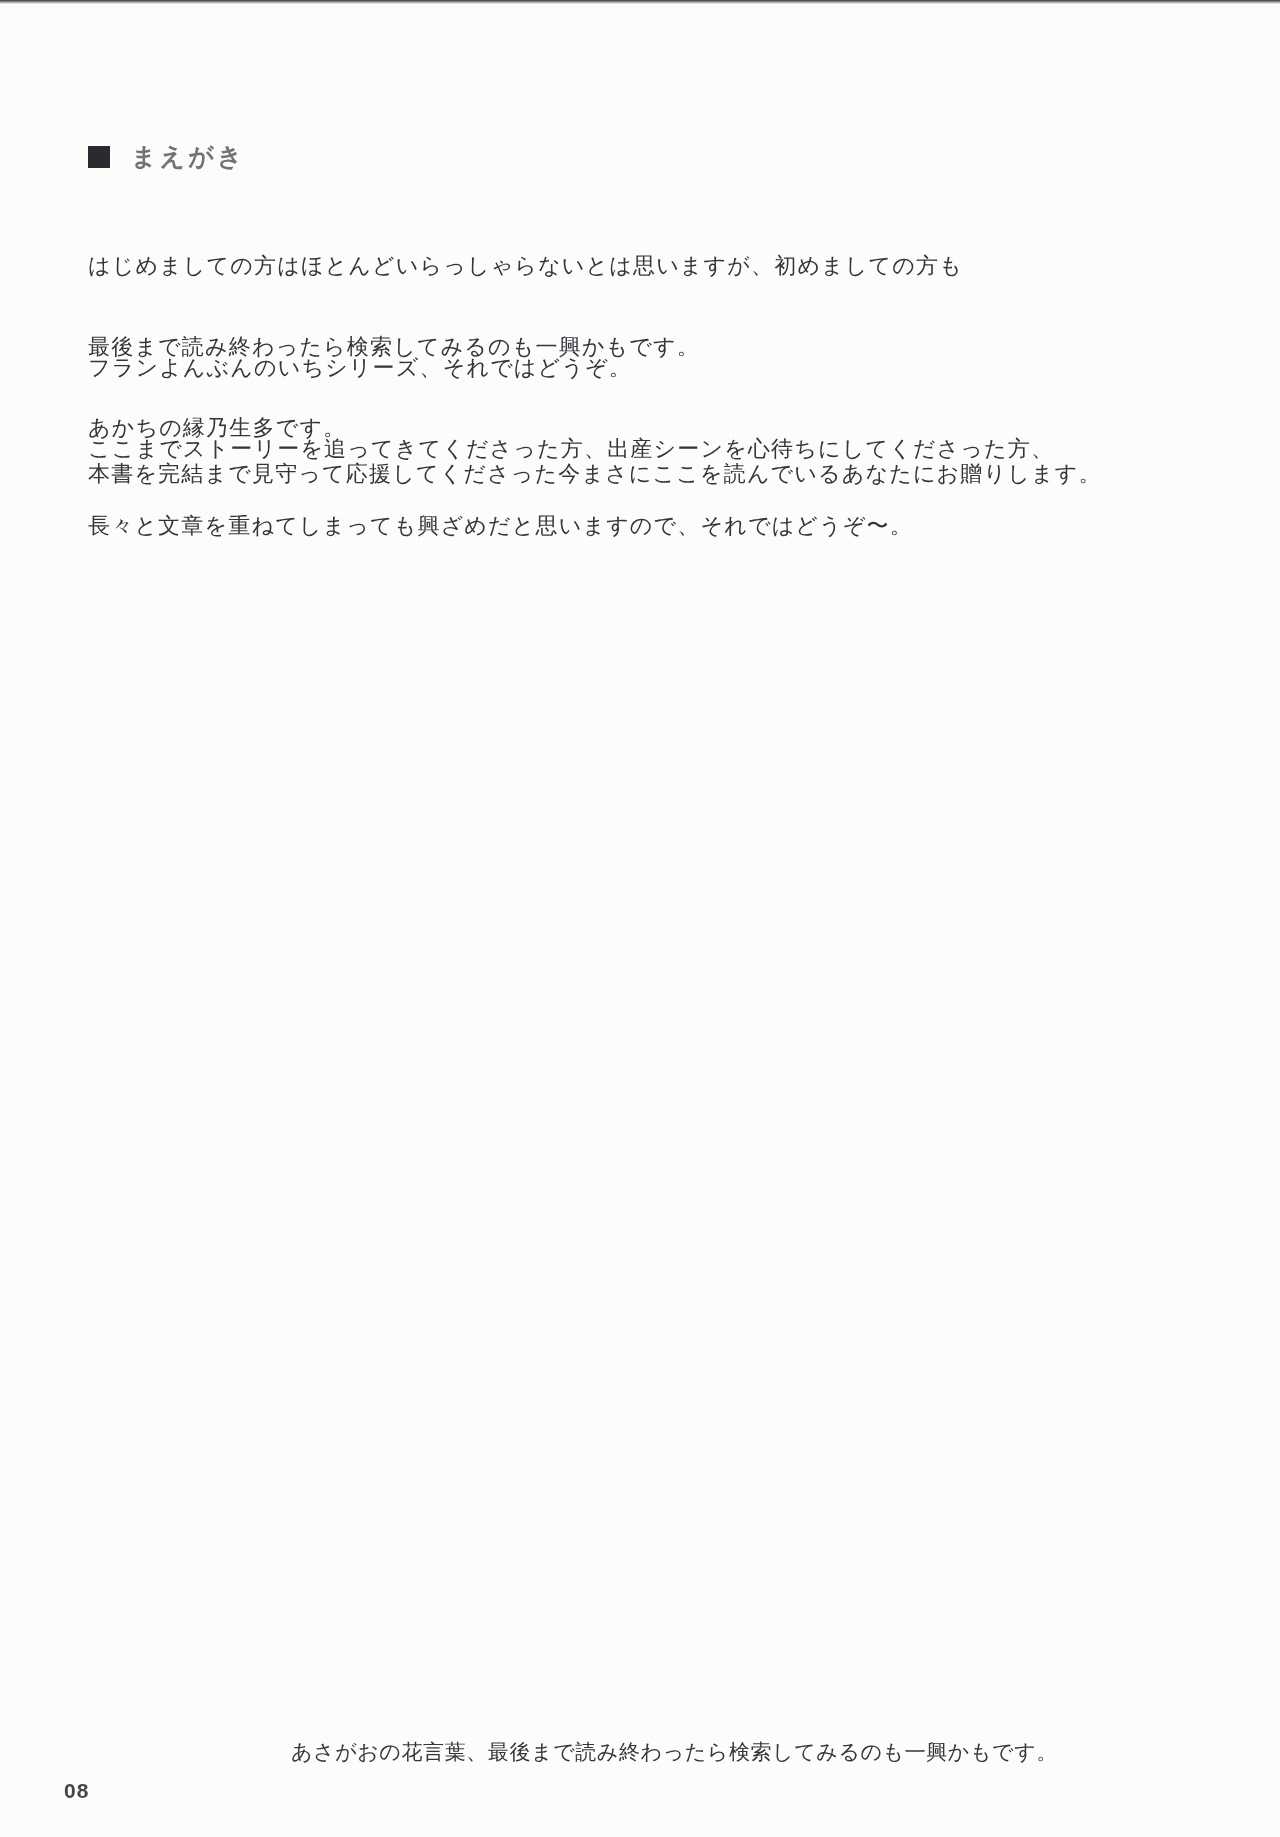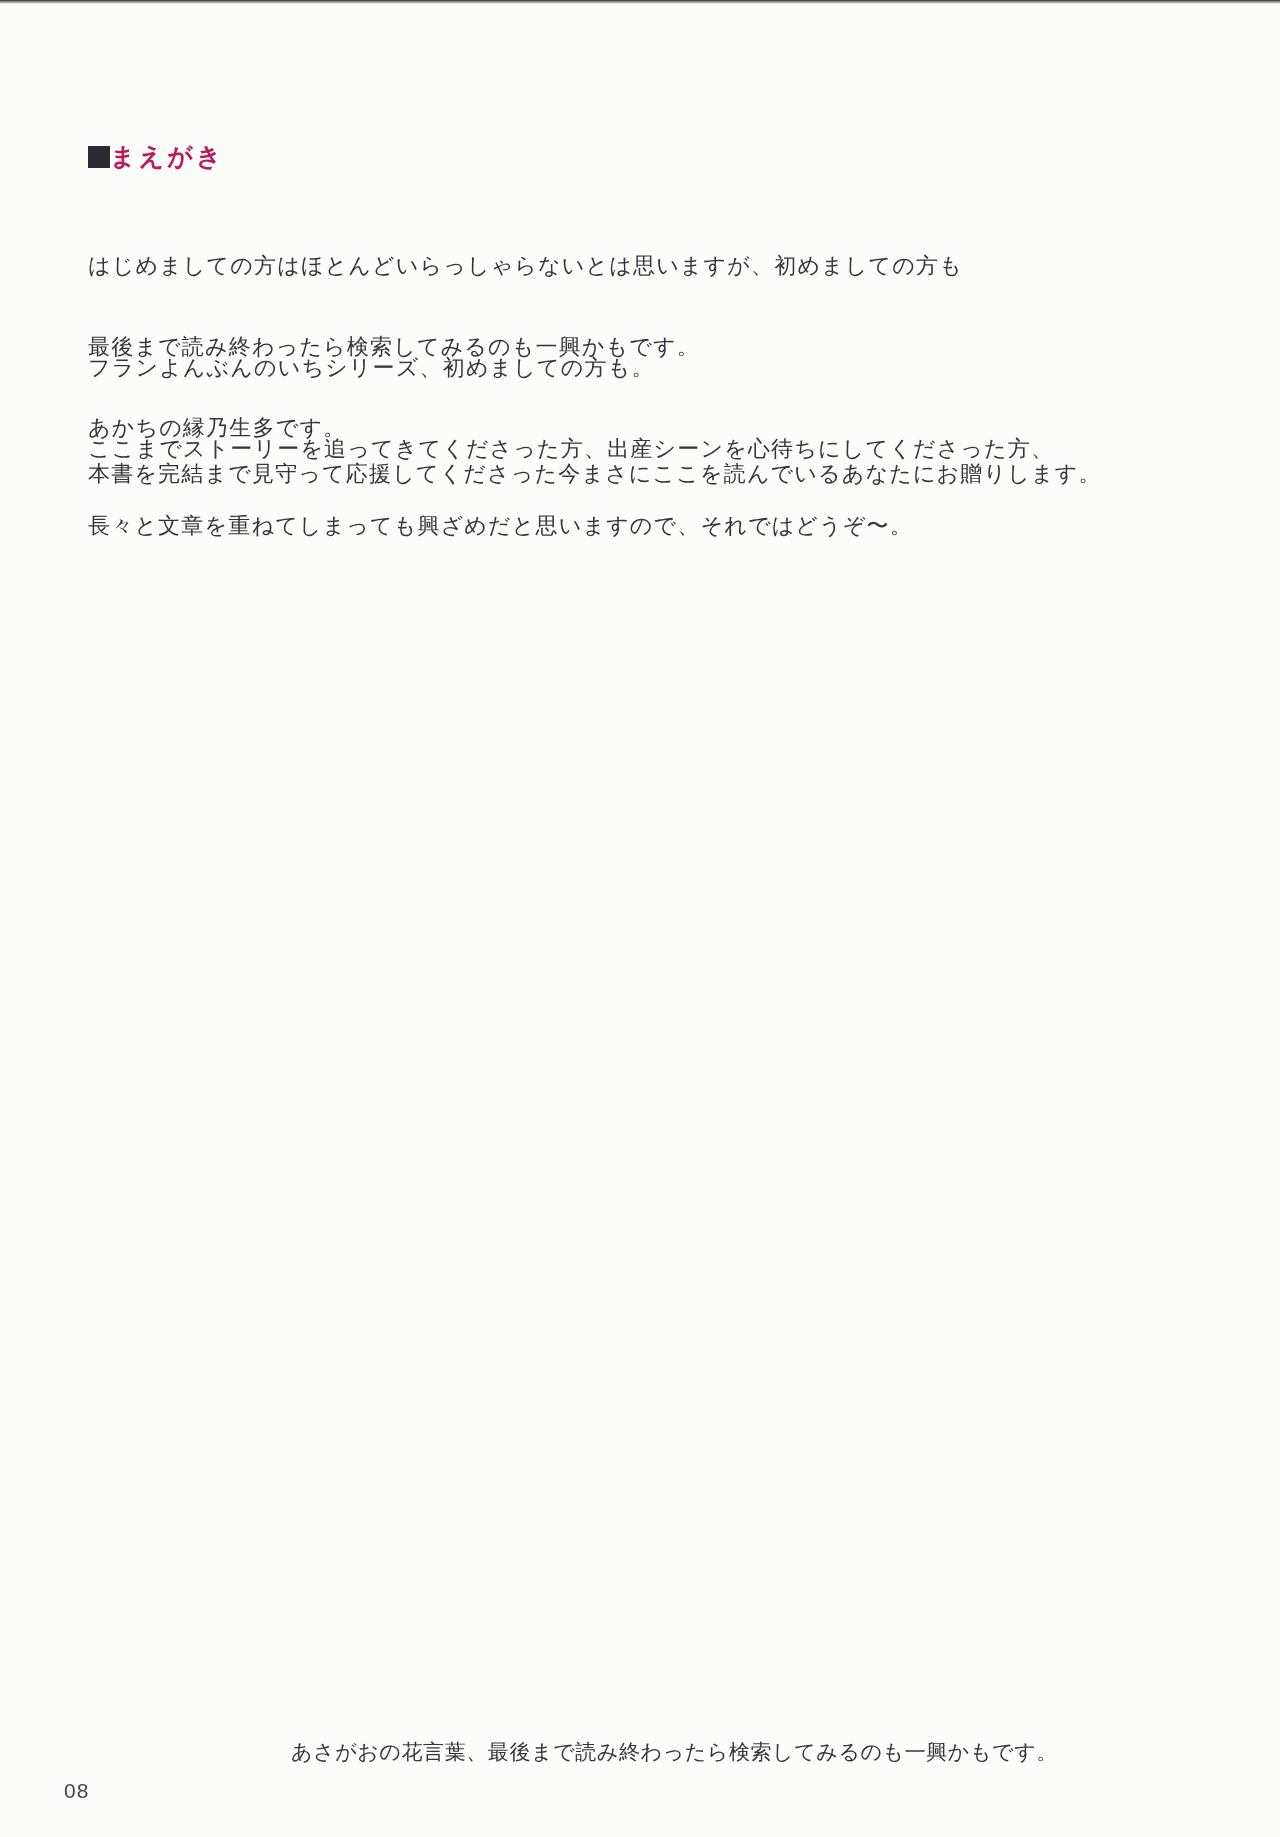--- a/index.html
+++ b/index.html
@@ -25,23 +25,23 @@
     background: linear-gradient(to bottom, rgba(20,20,22,0.85), rgba(20,20,22,0.0));
   }
   .heading {
     position: absolute;
     left: 88px;
     top: 140px;
     font-size: 25px;
     letter-spacing: 3px;
     display: flex;
     align-items: center;
-    gap: 0;
+    gap: 21px;
     font-weight: bold;
-    color: #be185d;
+    color: #737373;
   }
   .square-bullet {
     display: inline-block;
     width: 22px;
     height: 22px;
     background: #2a2a30;
   }
   .bodytext {
     position: absolute;
     left: 88px;
@@ -63,21 +63,21 @@
     letter-spacing: 0.6px;
     white-space: pre;
     color: #34343c;
     margin-left: 36px;
   }
   .page-number {
     position: absolute;
     left: 64px;
     top: 1779px;
     font-size: 21px;
-    font-weight: normal;
+    font-weight: bold;
     letter-spacing: 1px;
     color: #45454d;
     font-family: "Liberation Sans", "DejaVu Sans", sans-serif;
   }
   .line { display: block; }
 </style>
 </head>
 <body>
 
 <div class="page">
@@ -89,21 +89,21 @@
     <span>まえがき</span>
   </div>
 
   <div class="bodytext p1">
     <span class="line">はじめましての方はほとんどいらっしゃらないとは思いますが、初めましての方も</span>
     <span class="line">最後まで読み終わったら検索してみるのも一興かもです。</span>
     <span class="line">あかちの縁乃生多です。</span>
   </div>
 
   <div class="bodytext p2">
-    <span class="line">フランよんぶんのいちシリーズ、初めましての方も。</span>
+    <span class="line">フランよんぶんのいちシリーズ、それではどうぞ。</span>
     <span class="line">ここまでストーリーを追ってきてくださった方、出産シーンを心待ちにしてくださった方、</span>
   </div>
 
   <div class="bodytext p3">
     <span class="line">本書を完結まで見守って応援してくださった今まさにここを読んでいるあなたにお贈りします。</span>
   </div>
 
   <div class="bodytext p4">
     <span class="line">長々と文章を重ねてしまっても興ざめだと思いますので、それではどうぞ〜。</span>
   </div>

